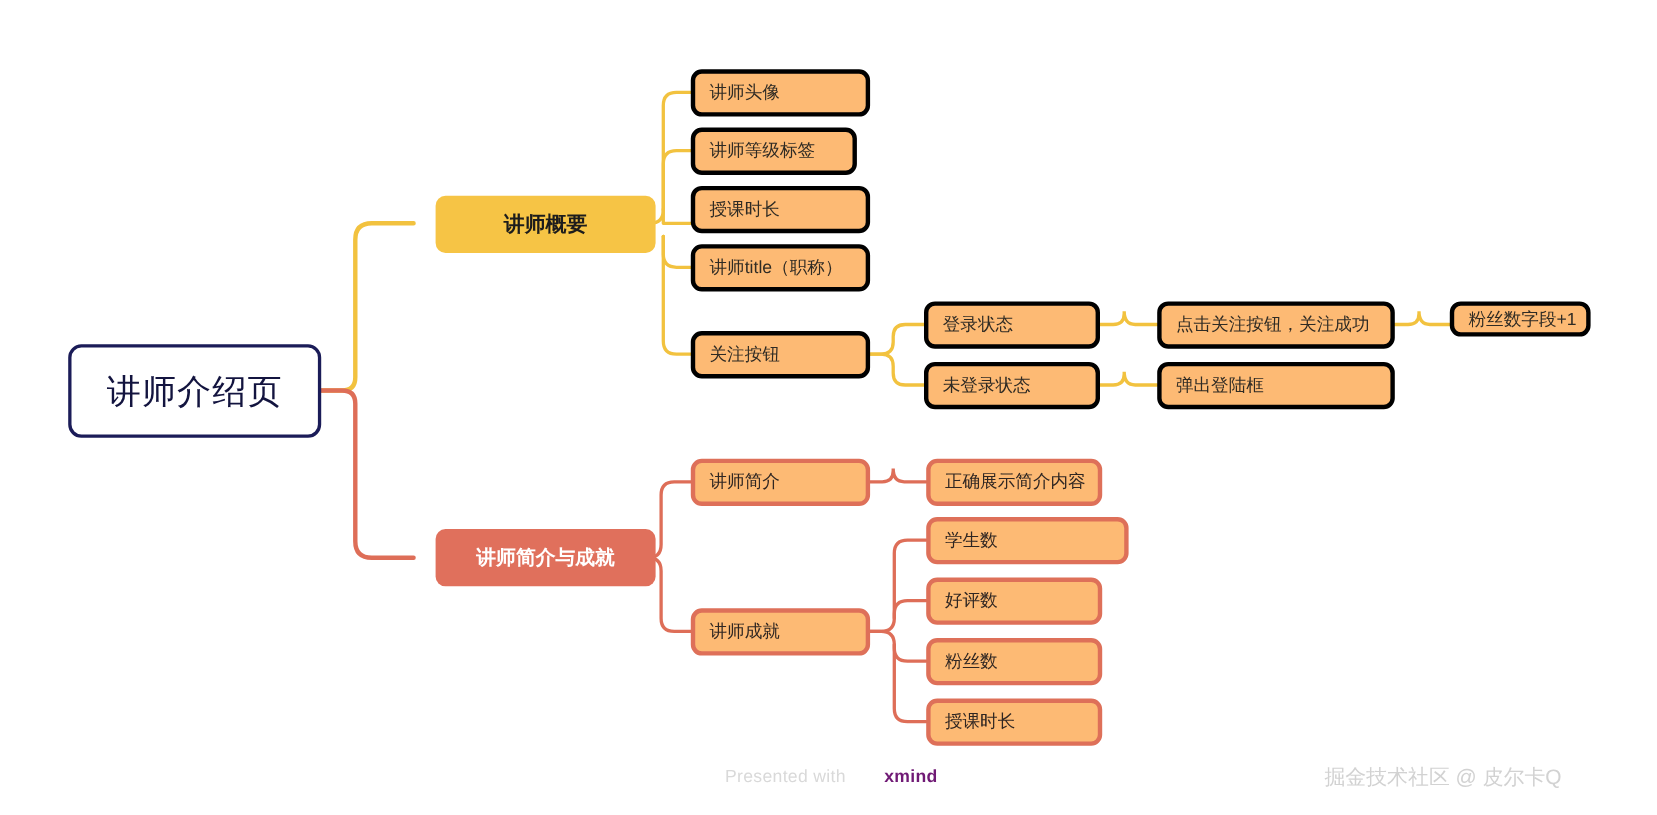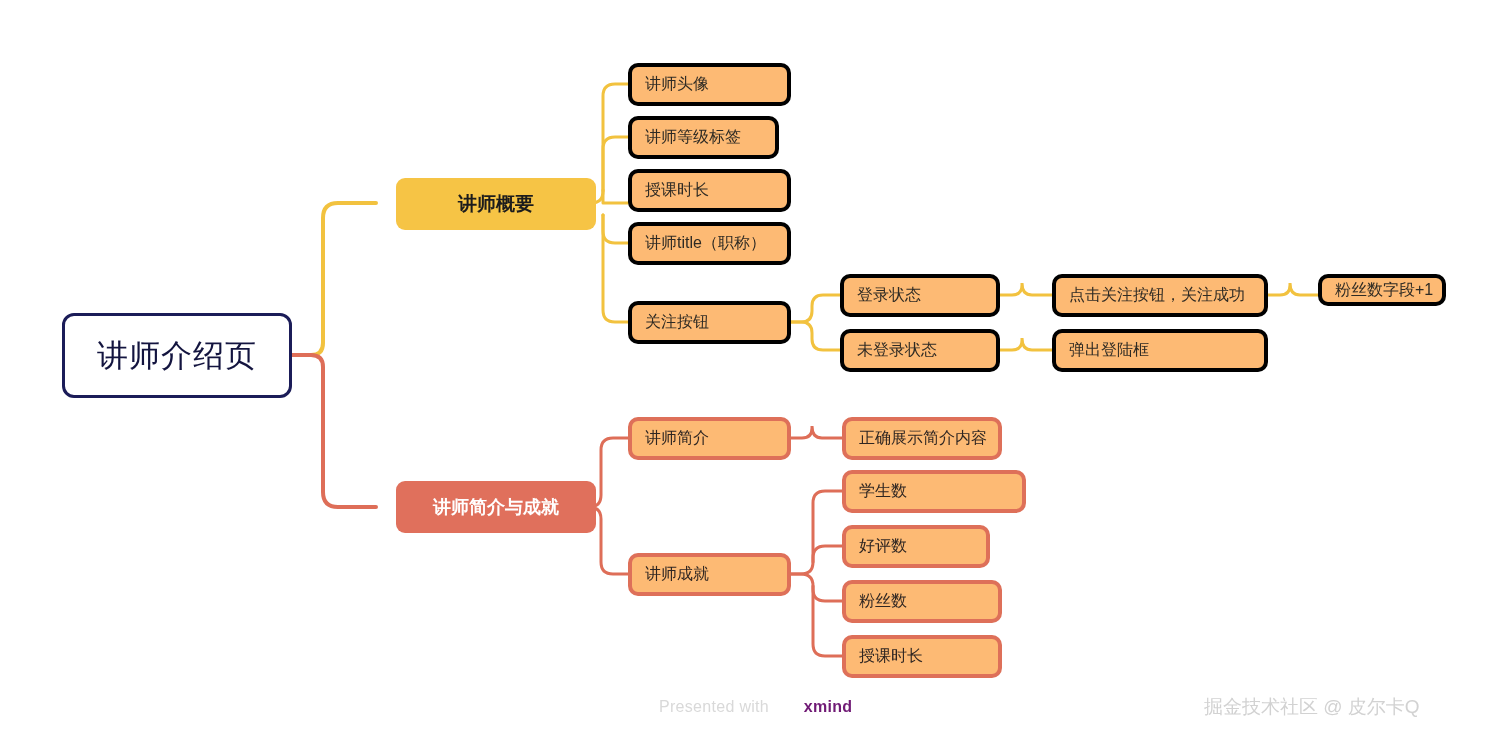--- a/index.html
+++ b/index.html
@@ -206,21 +206,21 @@
   <div class="node topic red" style="left:628px; top:553px; width:163px; height:43px;">
     <span class="label">讲师成就</span>
   </div>
 
   <div class="node topic red" style="left:842px; top:417px; width:160px; height:43px;">
     <span class="label">正确展示简介内容</span>
   </div>
   <div class="node topic red" style="left:842px; top:470px; width:184px; height:43px;">
     <span class="label">学生数</span>
   </div>
-  <div class="node topic red" style="left:842px; top:525px; width:148px; height:43px;">
+  <div class="node topic red" style="left:842px; top:525px; width:160px; height:43px;">
     <span class="label">好评数</span>
   </div>
   <div class="node topic red" style="left:842px; top:580px; width:160px; height:43px;">
     <span class="label">粉丝数</span>
   </div>
   <div class="node topic red" style="left:842px; top:635px; width:160px; height:43px;">
     <span class="label">授课时长</span>
   </div>
 
   <div class="watermark" id="xmind-watermark">

